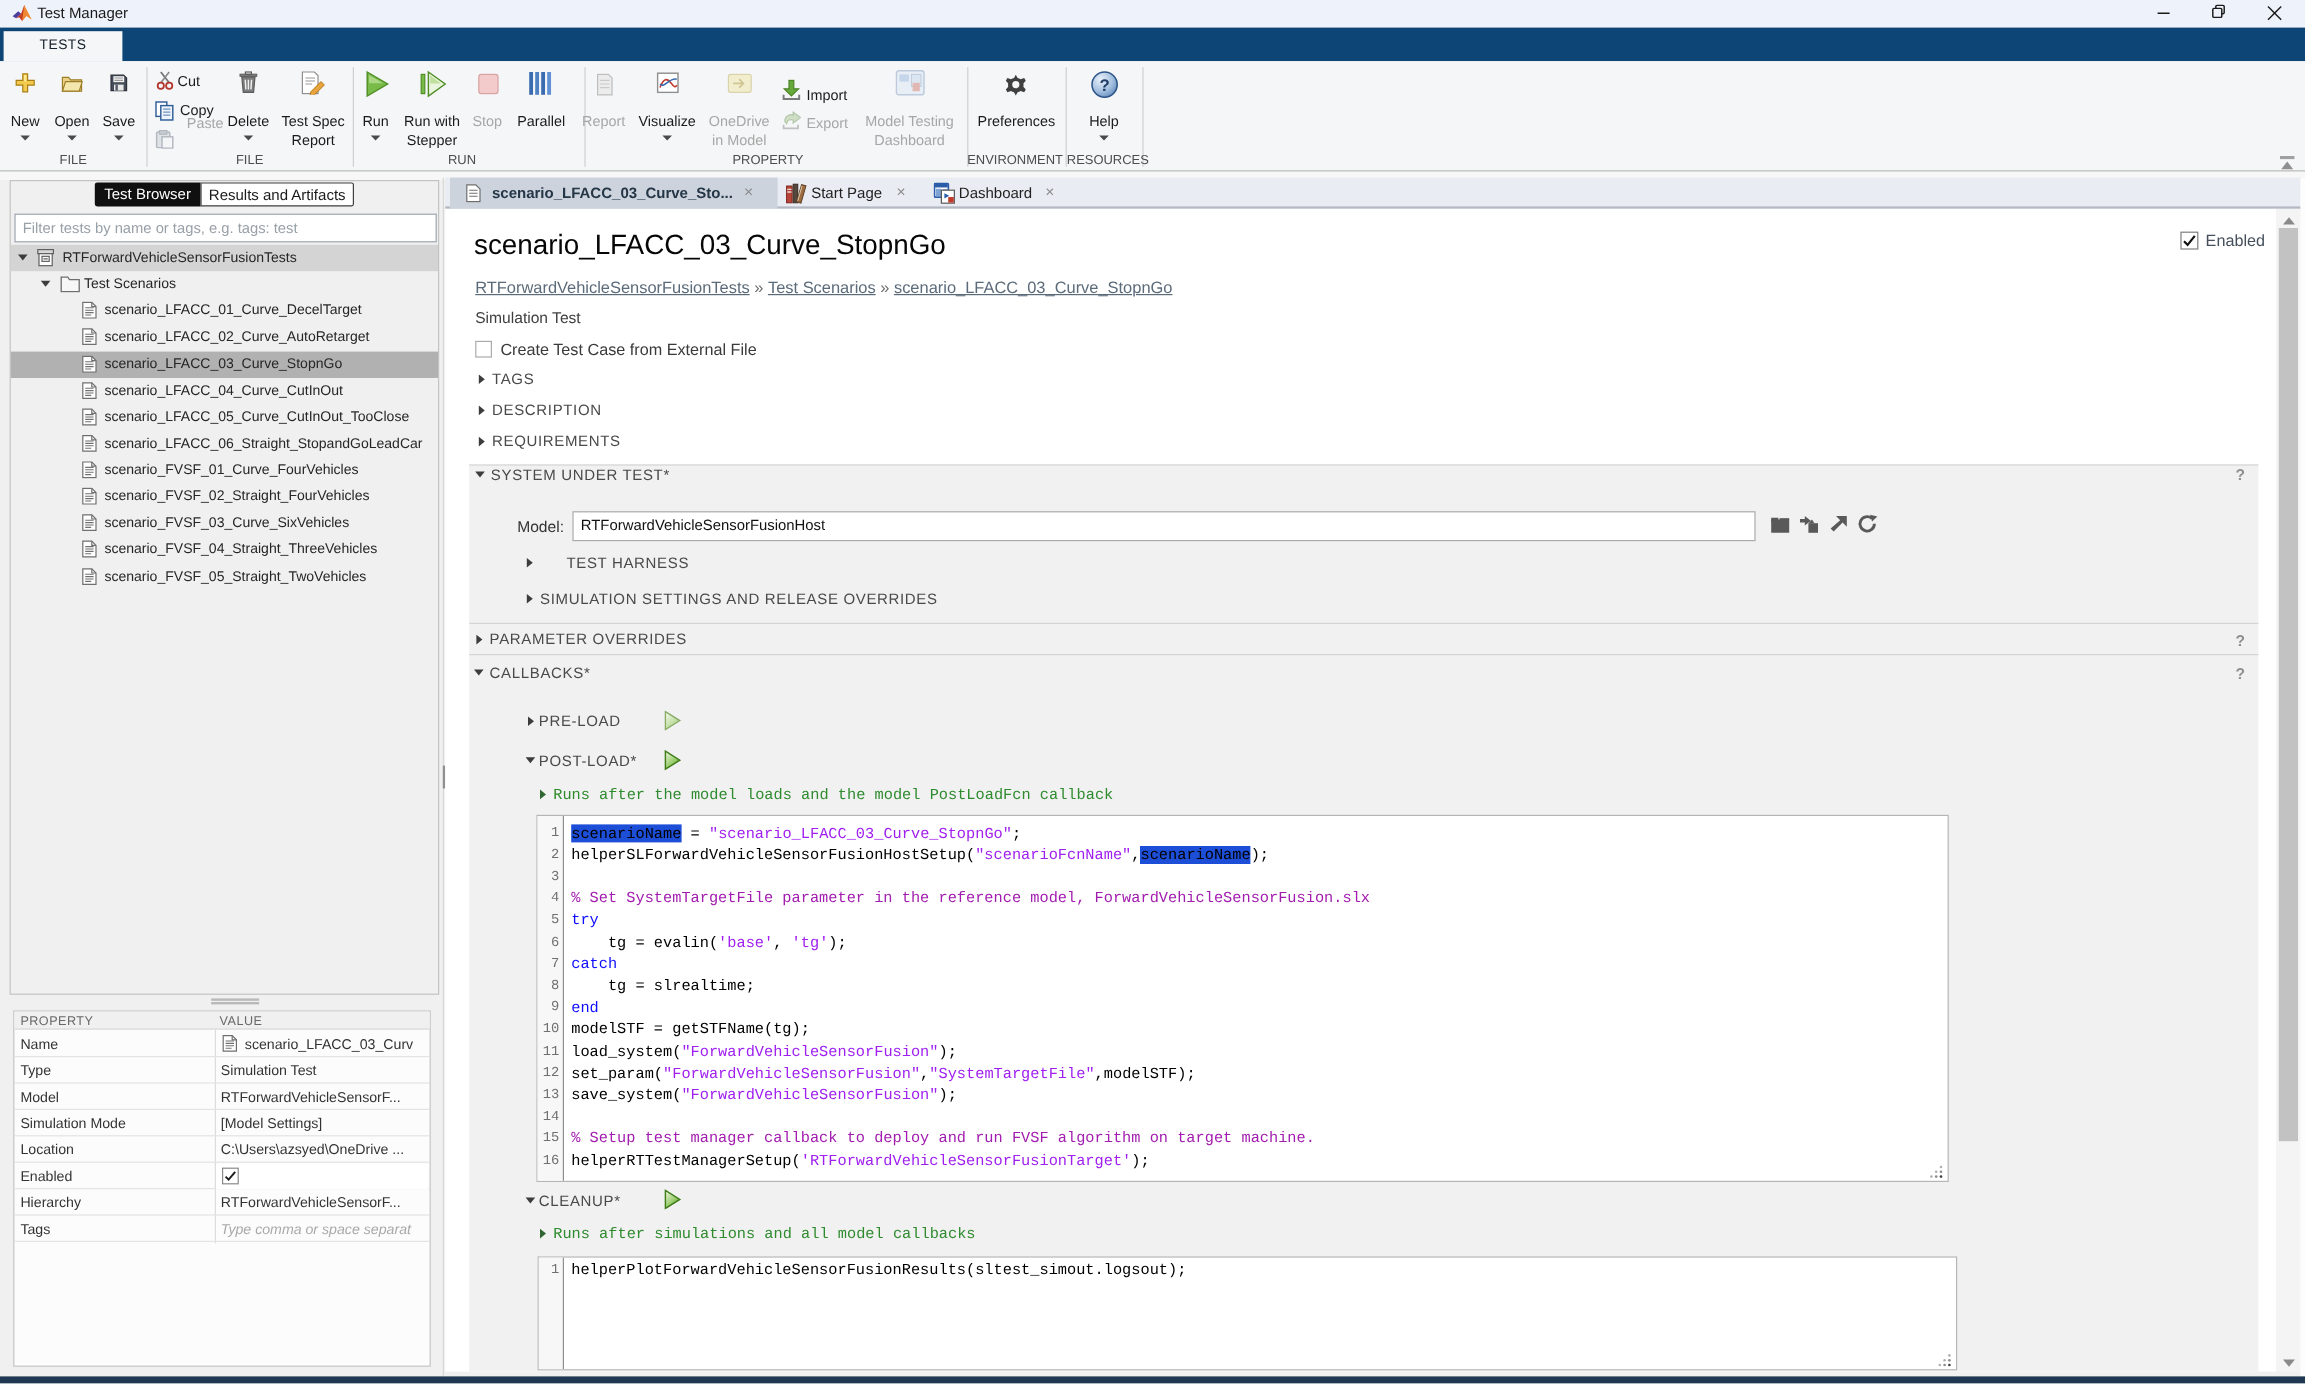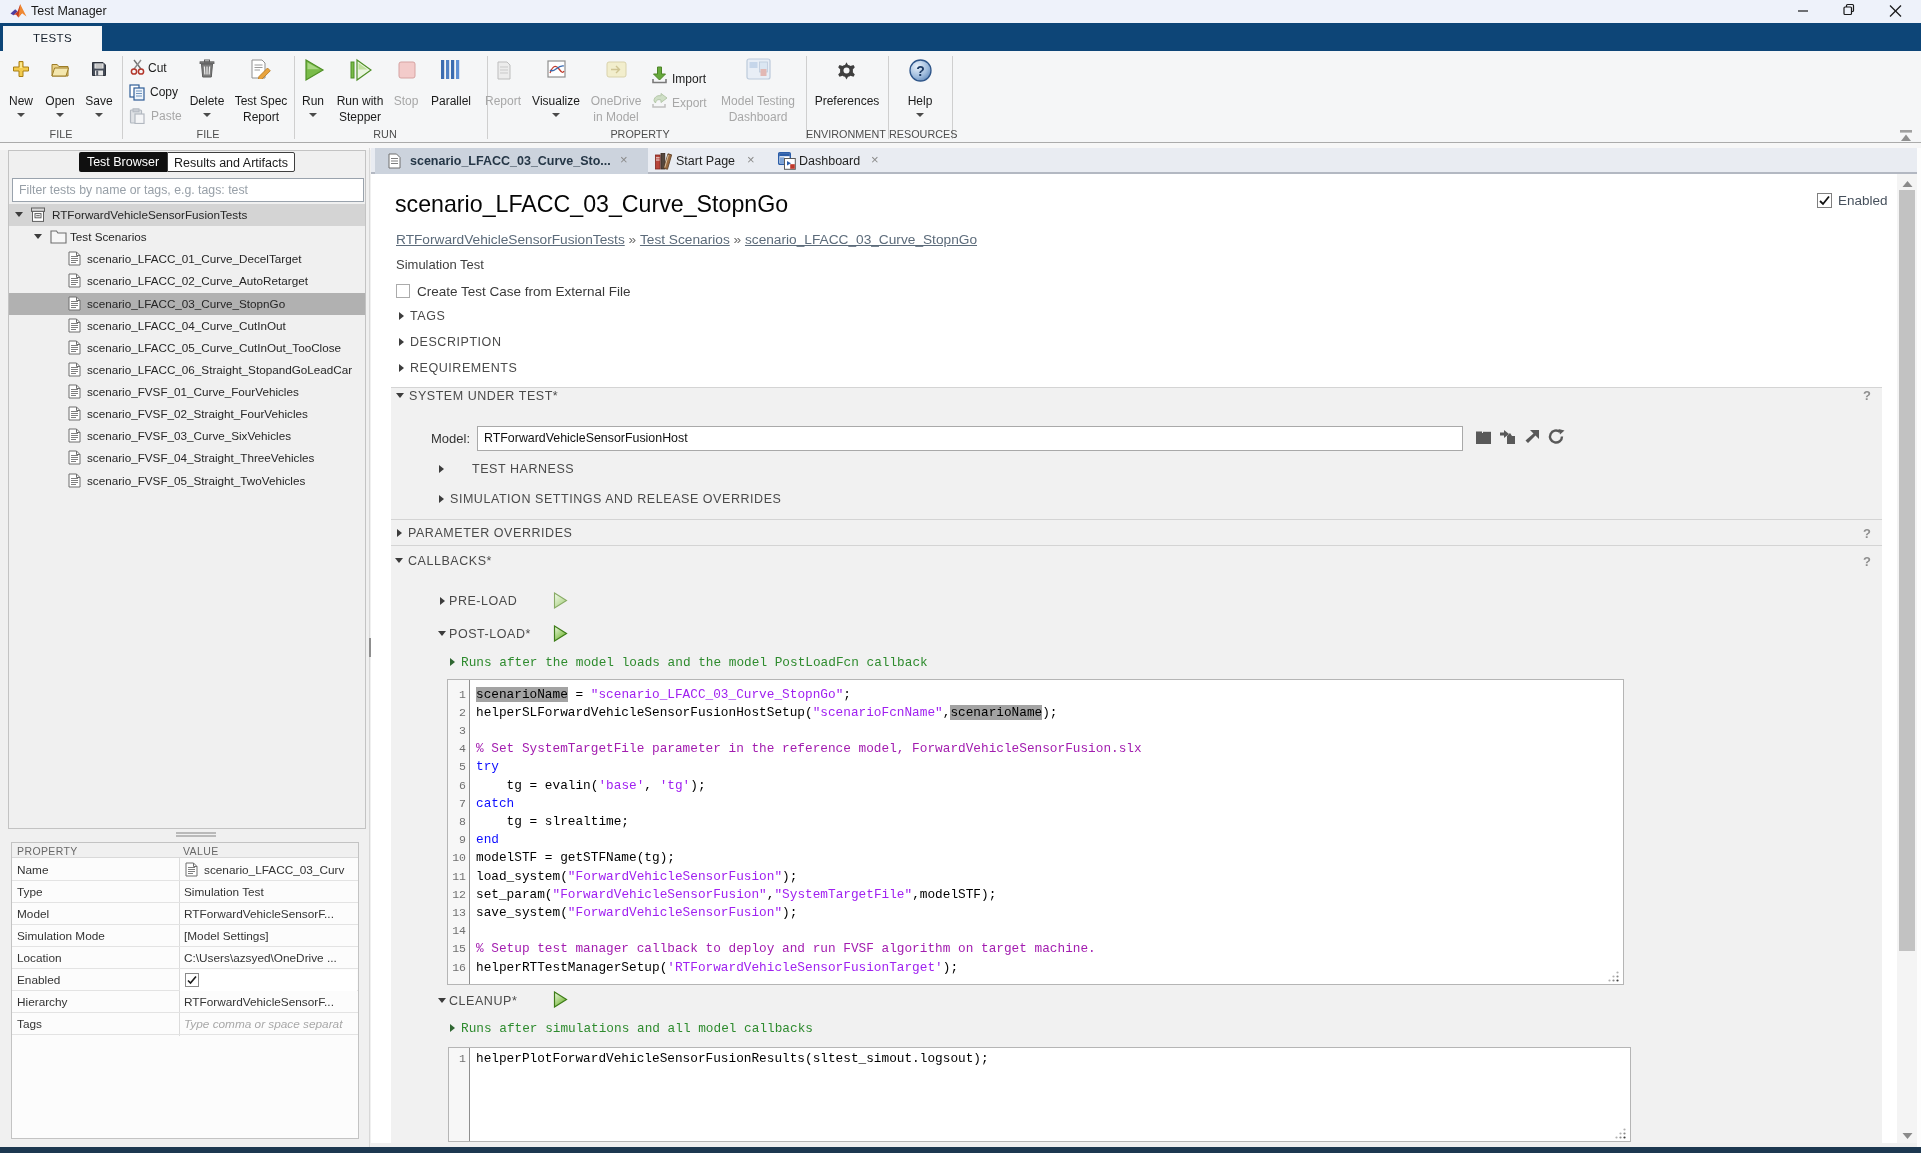--- a/index.html
+++ b/index.html
@@ -13,21 +13,21 @@
 .sech{position:absolute;font-size:12.5px;letter-spacing:0.55px;color:#4a4a4a;white-space:nowrap}
 .tri-r{position:absolute;width:0;height:0;border-top:4px solid transparent;border-bottom:4px solid transparent;border-left:5px solid #3c3c3c}
 .tri-d{position:absolute;width:0;height:0;border-left:4px solid transparent;border-right:4px solid transparent;border-top:5px solid #3c3c3c}
 .qm{position:absolute;font-size:13px;color:#8f8f8f;font-weight:bold}
 .mono{font-family:"Liberation Mono",monospace;font-size:12.75px;white-space:pre}
 .cl{position:absolute;left:476px;height:18.2px;line-height:18.2px}
 .gn{position:absolute;left:447px;width:19px;text-align:right;height:18.2px;line-height:18.2px;color:#707070;font-size:11.5px}
 .kw{color:#0e0eff}
 .st{color:#a020f0}
 .cm{color:#a21caf}
-.hl{background:#a3a3a3}
+.hl{background:#1d4ed8}
 .trtxt{position:absolute;font-size:11.7px;color:#262626;white-space:nowrap;line-height:22px}
 </style>
 </head>
 <body>
 
 <div class="ab" style="left:0;top:0;width:1921px;height:23px;background:#eef2fa"></div>
 <svg class="ab" style="left:10px;top:3px" width="17" height="17" viewBox="0 0 17 17">
   <polygon points="0.5,10.5 5.2,6.3 7.6,8.4 3.4,12.2" fill="#4d3e9e"></polygon>
   <polygon points="3.4,12.2 7.6,8.4 10.2,1.2 12.6,9.2 8.4,14.6 6.0,11.4" fill="#c43b22"></polygon>
   <polygon points="10.2,1.2 16.5,13.5 12.0,10.3 8.4,14.6" fill="#ef8832"></polygon>
@@ -95,21 +95,21 @@
   <line x1="7" y1="7" x2="13" y2="7" stroke="#6f93bd" stroke-width="1"></line>
   <line x1="7" y1="9.5" x2="13" y2="9.5" stroke="#6f93bd" stroke-width="1"></line>
   <line x1="7" y1="12" x2="13" y2="12" stroke="#6f93bd" stroke-width="1"></line>
 </svg>
 <div class="lbl" style="left:150px;top:85px;width:40px;text-align:left">Copy</div>
 <svg class="ab" style="left:129px;top:108px" width="16" height="16" viewBox="0 0 16 16">
   <rect x="1.5" y="2" width="11" height="13" fill="#dfe2e6" stroke="#b2b8c0" stroke-width="1.2" rx="1"></rect>
   <rect x="4" y="0.8" width="6" height="3" fill="#c9cdd4" stroke="#b2b8c0" stroke-width="1"></rect>
   <rect x="6" y="6" width="9" height="9.5" fill="#f4f5f7" stroke="#b2b8c0" stroke-width="1.2"></rect>
 </svg>
-<div class="lbl dis" style="left:151px;top:109px;width:40px;text-align:left">Paste</div>
+<div class="lbl dis" style="left:151px;top:96px;width:40px;text-align:center">Paste</div>
 <svg class="ab" style="left:198px;top:59px" width="18" height="19" viewBox="0 0 18 19">
   <path d="M3.5,5 h11 l-1.2,13 h-8.6 z" fill="#7d7d7d" stroke="#5c5c5c" stroke-width="1"></path>
   <rect x="2" y="2.8" width="14" height="1.8" fill="#7d7d7d" stroke="#5c5c5c" stroke-width="0.8"></rect>
   <rect x="6.5" y="1" width="5" height="2" fill="none" stroke="#5c5c5c" stroke-width="1"></rect>
   <line x1="6.4" y1="7.5" x2="6.9" y2="15.5" stroke="#efefef" stroke-width="1.2"></line>
   <line x1="9" y1="7.5" x2="9" y2="15.5" stroke="#efefef" stroke-width="1.2"></line>
   <line x1="11.6" y1="7.5" x2="11.1" y2="15.5" stroke="#efefef" stroke-width="1.2"></line>
 </svg>
 <div class="lbl" style="left:177px;top:94px;width:60px">Delete</div>
 <div class="dar" style="left:203px;top:113px"></div>

